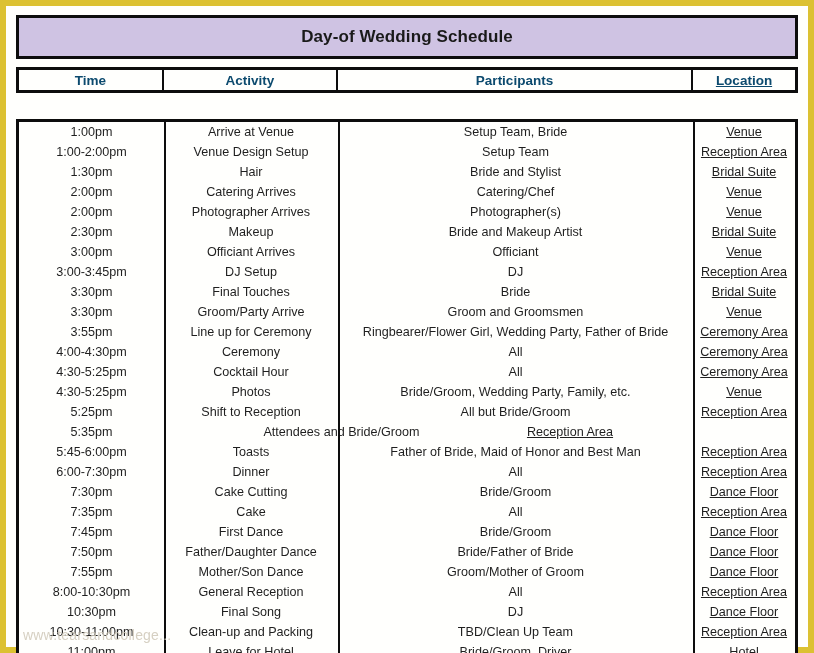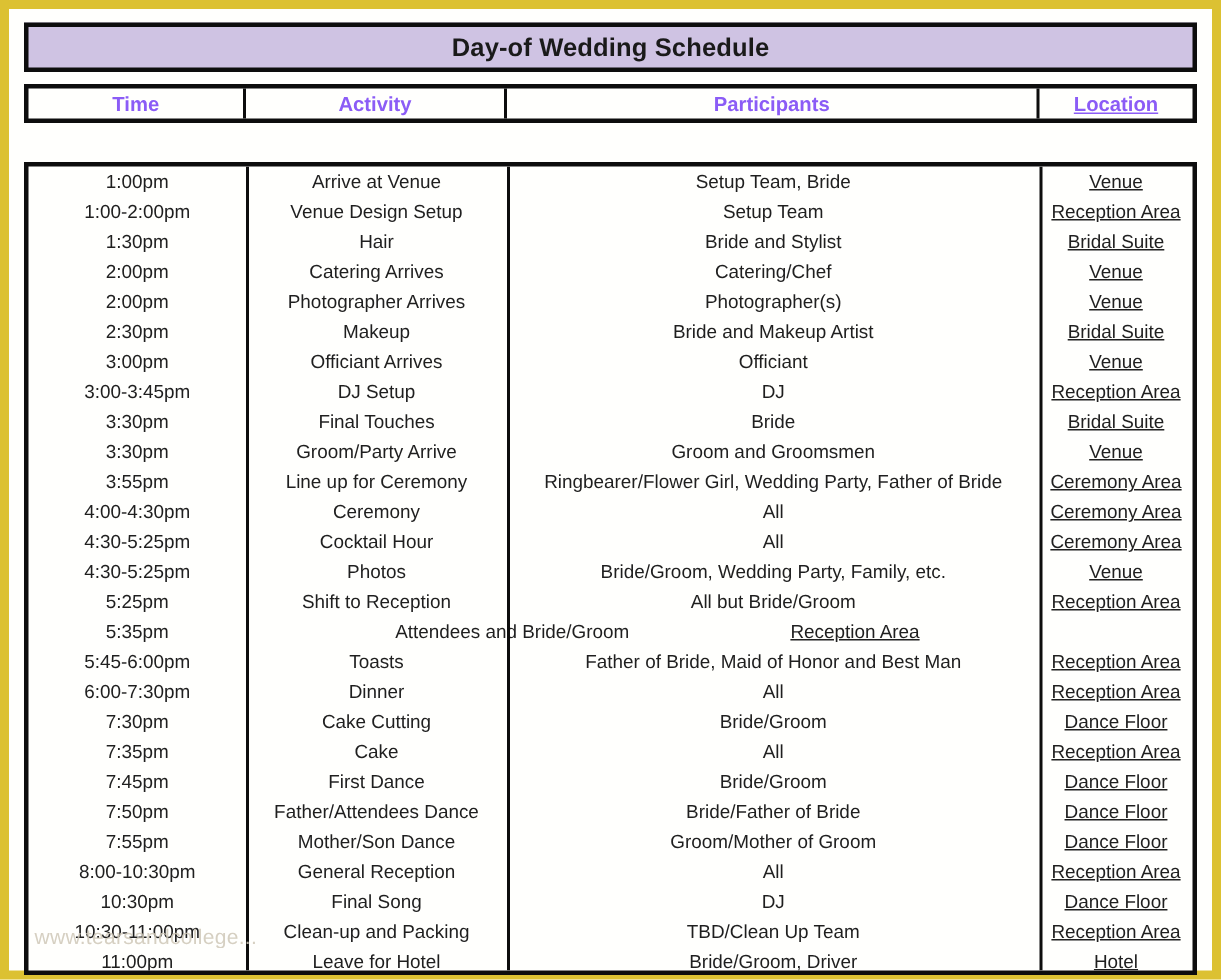--- a/index.html
+++ b/index.html
@@ -25,21 +25,21 @@
   #inner {
     position: absolute;
     left: 10px;
     top: 9px;
     width: 782px;
     height: 626px;
   }
 
   
   #title-banner {
-    height: 33px;
+    height: 44px;
     border: 3px solid #0d0d0d;
     background: #cfc3e3;
     display: flex;
     align-items: center;
     justify-content: center;
   }
   #title-text {
     font-size: 17px;
     font-weight: bold;
     color: #1a1a1a;
@@ -53,21 +53,21 @@
     border: 3px solid #0d0d0d;
     display: flex;
     background: #fffffd;
   }
   #header-row .hcell {
     display: flex;
     align-items: center;
     justify-content: center;
     font-size: 13.5px;
     font-weight: bold;
-    color: #8b5cf6;
+    color: #0c4a6e;
     border-right: 2px solid #0d0d0d;
     height: 100%;
   }
   #header-row .hcell:last-child { border-right: none; }
 
   
   .col-time   { width: 145px; flex: 0 0 145px; }
   .col-act    { width: 174px; flex: 0 0 174px; text-align: right; }
   .col-part   { width: 355px; flex: 0 0 355px; }
   .col-loc    { width: 102px; flex: 0 0 102px; text-decoration: underline; }
@@ -266,21 +266,21 @@
             <div class="cell col-loc">Reception Area</div>
           </div>
           <div class="row">
             <div class="cell col-time">7:45pm</div>
             <div class="cell col-act">First Dance</div>
             <div class="cell col-part">Bride/Groom</div>
             <div class="cell col-loc">Dance Floor</div>
           </div>
           <div class="row">
             <div class="cell col-time">7:50pm</div>
-            <div class="cell col-act">Father/Attendees Dance</div>
+            <div class="cell col-act">Father/Daughter Dance</div>
             <div class="cell col-part">Bride/Father of Bride</div>
             <div class="cell col-loc">Dance Floor</div>
           </div>
           <div class="row">
             <div class="cell col-time">7:55pm</div>
             <div class="cell col-act">Mother/Son Dance</div>
             <div class="cell col-part">Groom/Mother of Groom</div>
             <div class="cell col-loc">Dance Floor</div>
           </div>
           <div class="row">

